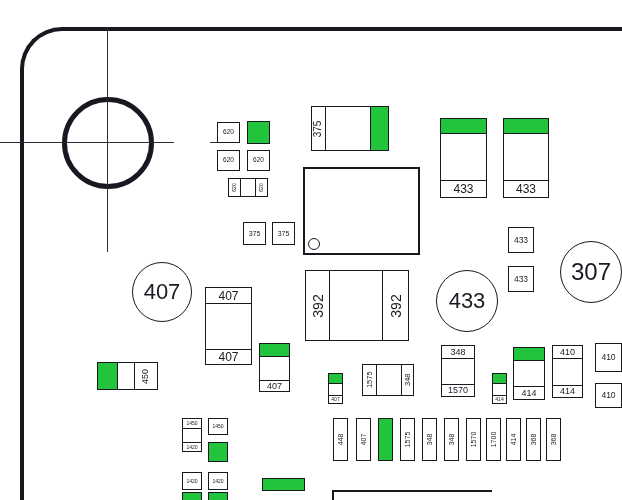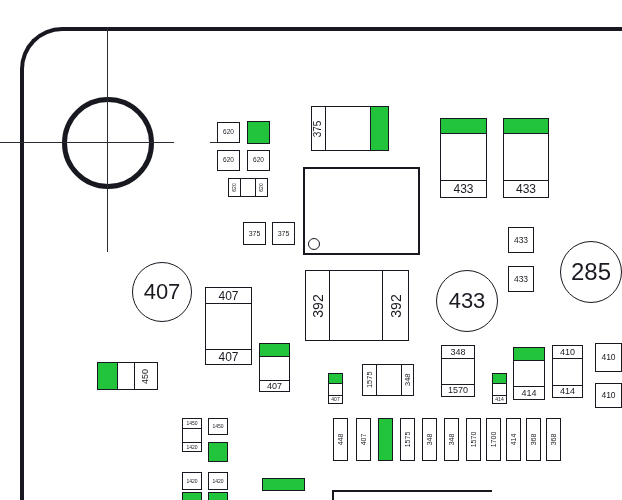--- a/index.html
+++ b/index.html
@@ -242,16 +242,16 @@
       </div>
     </div>
   <div id="circles-layer">
       <div class="refcircle" style="left: 132px; top: 262px; width: 60px; height: 60px;">
         <span class="lbl" style="font-size: 22px;">407</span>
       </div>
       <div class="refcircle" style="left: 436px; top: 270px; width: 62px; height: 62px;">
         <span class="lbl" style="font-size: 22px;">433</span>
       </div>
       <div class="refcircle" style="left: 560px; top: 241px; width: 62px; height: 62px;">
-        <span class="lbl" style="font-size: 24px;">285</span>
+        <span class="lbl" style="font-size: 24px;">307</span>
       </div>
     </div>
 </div>
 
 </body></html>

